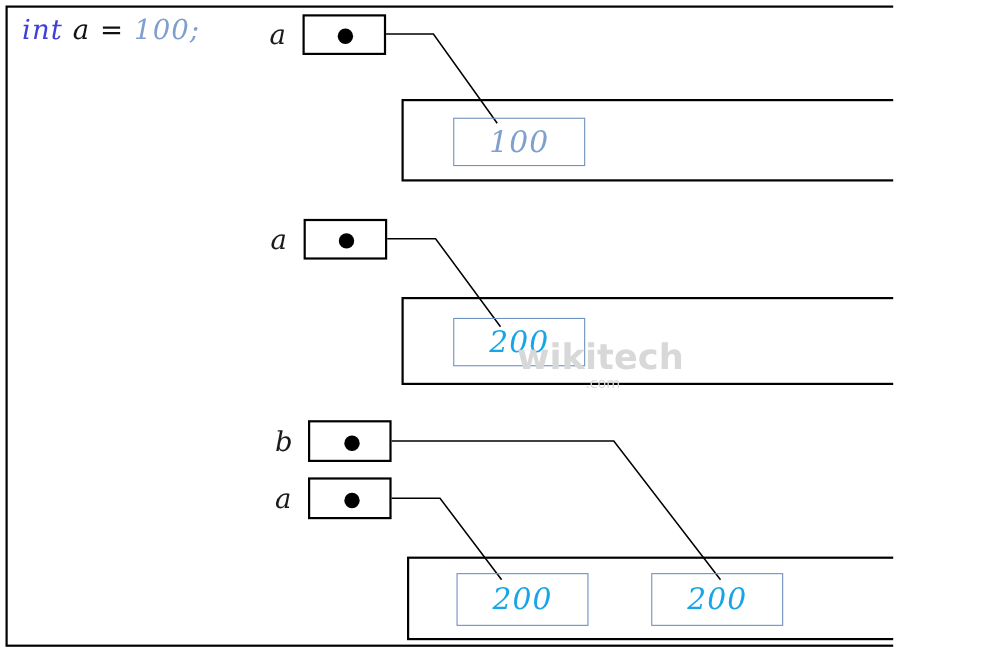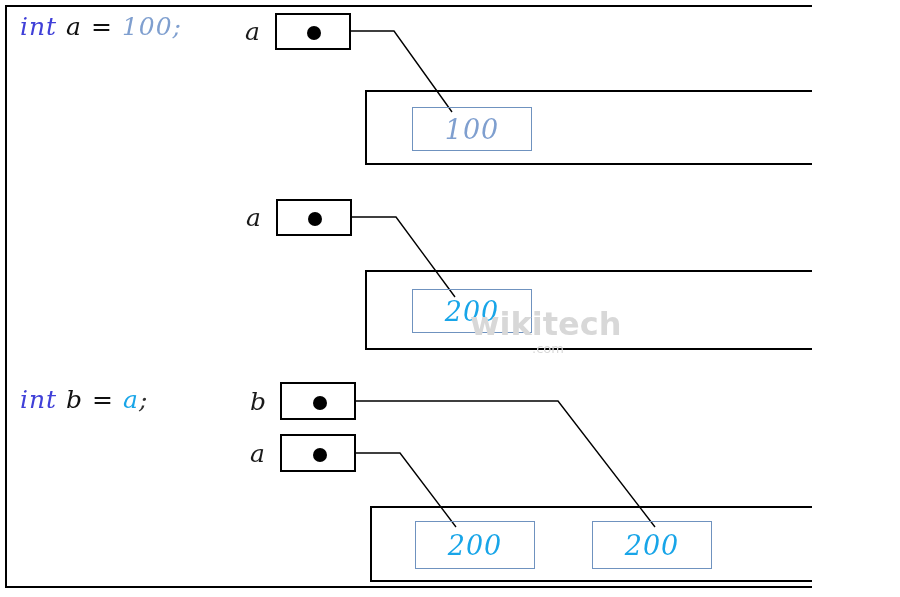--- a/index.html
+++ b/index.html
@@ -159,21 +159,20 @@
 
   <div class="mem-region" style="left:365px; top:270px; width:487px; height:80px;"></div>
 
   <div class="val-box val-blue-cyan" style="left:412px; top:289px; width:120px; height:44px;">200</div>
 
   <svg class="watermark" viewBox="0 0 150 55" xmlns="http://www.w3.org/2000/svg">
     <text class="wm-text" x="0" y="30">wikitechy</text>
     <text class="wm-sub" x="62" y="48">.com</text>
   </svg>
 
-  <div class="code-line" style="left:20px; top:385px;"><span class="kw">int</span> <span class="ident">b</span> <span class="op">=</span> <span class="lit-a">a</span><span class="semi-d">;</span></div>
 
   <div class="var-label" style="left:250px; top:387px;">b</div>
 
   <div class="ptr-box" style="left:280px; top:382px; width:76px; height:38px;">
     <div class="ptr-dot" style="left:31px; top:12px;"></div>
   </div>
 
   <div class="var-label" style="left:250px; top:439px;">a</div>
 
   <div class="ptr-box" style="left:280px; top:434px; width:76px; height:38px;">

